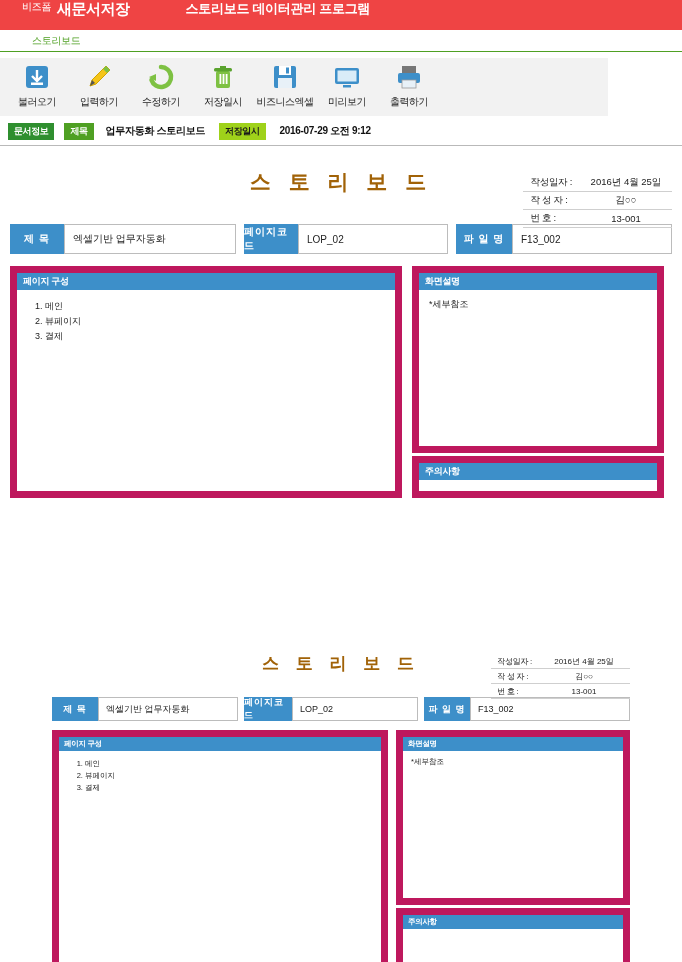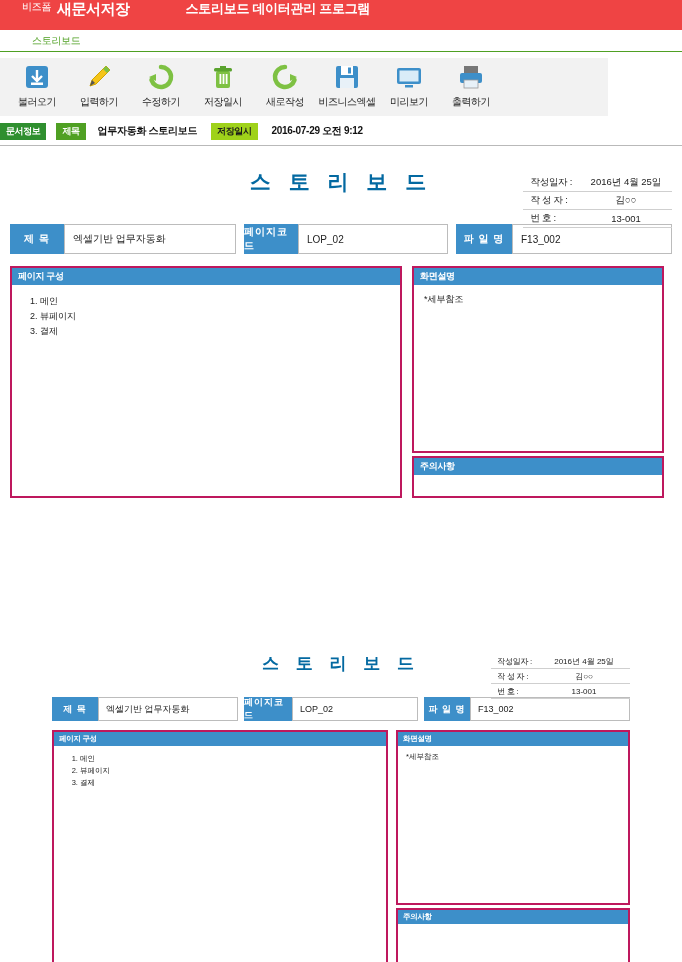--- a/index.html
+++ b/index.html
@@ -83,21 +83,21 @@
     letter-spacing: -0.5px;
     white-space: nowrap;
   }
 
   
   .inforow {
     display: flex;
     align-items: center;
     height: 18px;
     margin-top: 6px;
-    padding-left: 0;
+    padding-left: 8px;
     gap: 0;
   }
   .chip {
     background: #2f8f2f;
     color: #fff;
     font-size: 9px;
     font-weight: bold;
     padding: 2px 6px;
     letter-spacing: -0.4px;
     line-height: 13px;
@@ -111,21 +111,21 @@
     margin: 0 14px;
     letter-spacing: -0.3px;
   }
   .inforow .val.first { margin-left: 12px; }
   .hr-green { border: 0; border-top: 1px solid #b9b9b9; margin: 5px 0 0 0; }
 
   
   .sheet { position: relative; }
   .doc-title {
     text-align: center;
-    color: #0369a1;
+    color: #a16207;
     font-weight: bold;
     letter-spacing: 6px;
   }
   .meta-table {
     border-collapse: collapse;
     font-size: 9px;
   }
   .meta-table td {
     border-bottom: 1px solid #cfcfcf;
     padding: 2px 6px;
@@ -145,21 +145,21 @@
     letter-spacing: 1px;
   }
   .finput {
     border: 1px solid #bcbcbc;
     background: #fff;
     display: flex; align-items: center;
     color: #222;
   }
 
   
-  .panel { border: 2px solid #be185d; background: #fff; }
+  .panel { border: 7px solid #be185d; background: #fff; }
   .panel-hd {
     background: #3d8fc9;
     color: #fff;
     font-weight: bold;
     display: flex; align-items: center;
     letter-spacing: -0.3px;
   }
   .panel-bd { color: #222; }
   .panel-bd ol { margin: 0; padding-left: 18px; }
   .panel-bd ol li { margin: 2px 0; }
@@ -242,29 +242,20 @@
         <rect x="7" y="7" width="18" height="3.5" rx="1.5" fill="#5aa32e"></rect>
         <rect x="13" y="5" width="6" height="2.5" fill="#5aa32e"></rect>
         <rect x="12.5" y="13" width="1.8" height="10" fill="#fff"></rect>
         <rect x="15.6" y="13" width="1.8" height="10" fill="#fff"></rect>
         <rect x="18.7" y="13" width="1.8" height="10" fill="#fff"></rect>
       </svg>
     </span>
     <span class="lbl">저장일시</span>
   </div>
 
-  <div class="tool">
-    <span class="ico">
-      <svg width="32" height="32" viewBox="0 0 32 32">
-        <path d="M16 6 a10 10 0 1 0 9.5 13" stroke="#7ec143" stroke-width="4.5" fill="none" stroke-linecap="round"></path>
-        <polygon points="28,16 21,13 21,20" fill="#7ec143"></polygon>
-      </svg>
-    </span>
-    <span class="lbl">새로작성</span>
-  </div>
 
   <div class="tool">
     <span class="ico">
       <svg width="32" height="32" viewBox="0 0 32 32">
         <rect x="5" y="5" width="22" height="22" rx="2" fill="#3d8fc9"></rect>
         <rect x="10" y="5" width="12" height="9" fill="#fff"></rect>
         <rect x="17" y="6.5" width="3" height="6" fill="#3d8fc9"></rect>
         <rect x="9" y="17" width="14" height="10" fill="#e8f1f8"></rect>
       </svg>
     </span>

